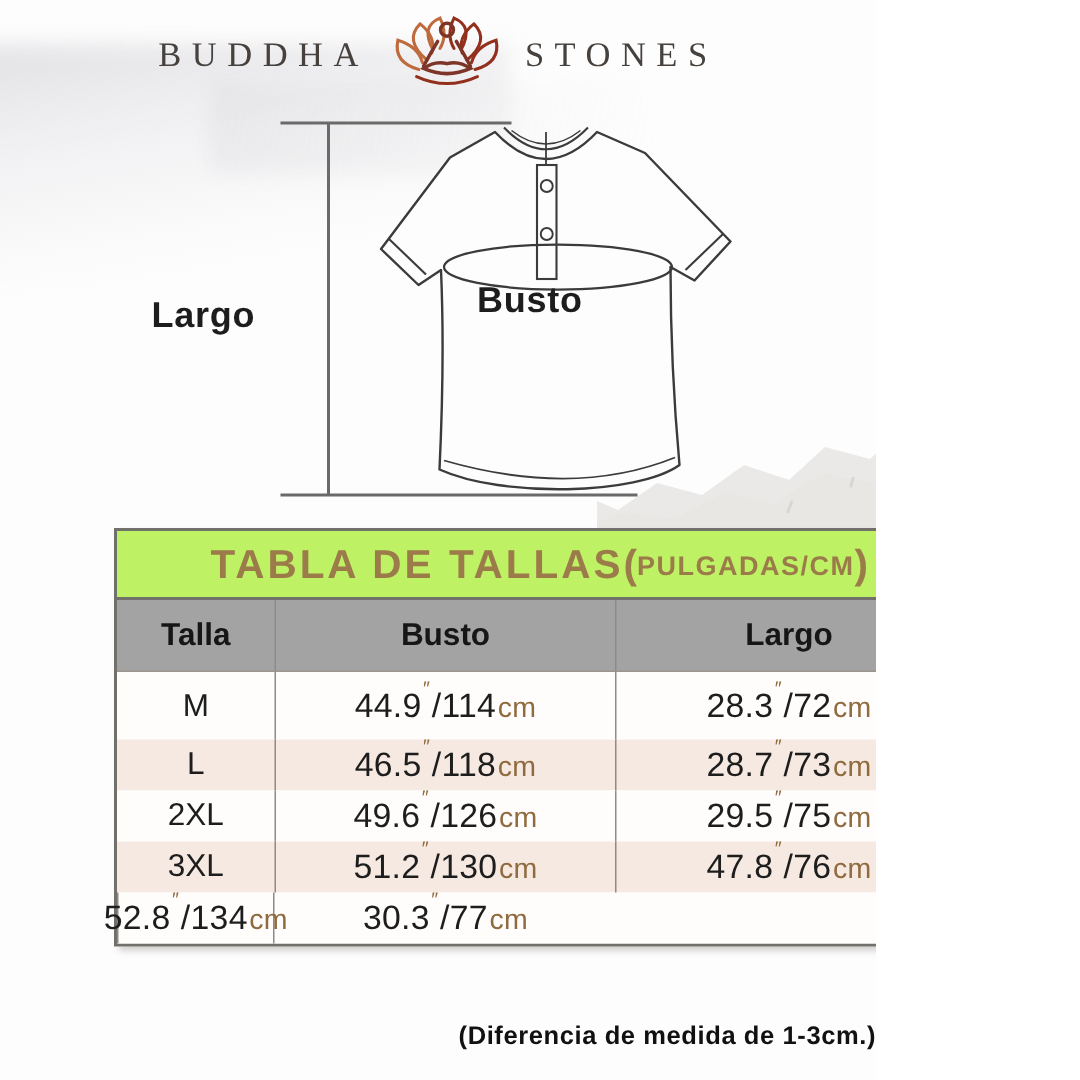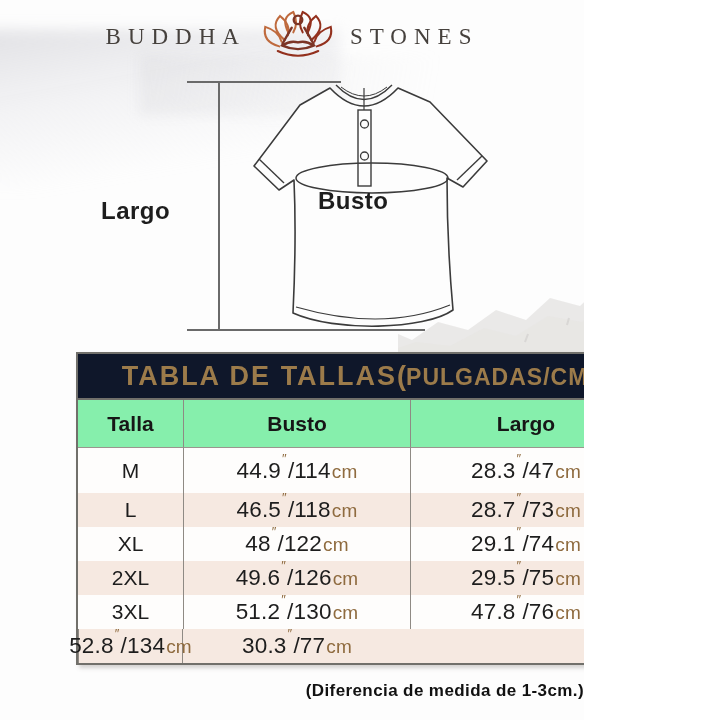--- a/index.html
+++ b/index.html
@@ -19,27 +19,27 @@
   .brand-word{font-family:"Liberation Serif", serif;font-size:23px;letter-spacing:7px;
               color:#46413d;font-weight:500;}
   
   .diagram-svg{position:absolute;left:95px;top:66px;width:400px;height:280px;}
   .lbl{position:absolute;font-weight:bold;color:#1d1d1d;font-size:24px;letter-spacing:0.5px;}
   .lbl-largo{left:101px;top:197px;}
   .lbl-busto{left:318px;top:187px;}
   
   .size-table{position:absolute;left:76px;top:352px;width:563px;border:2px solid #71706b;
               background:#fefdfc;box-shadow:3px 3px 4px rgba(90,85,80,0.25);}
-  .t-title{height:44px;background:#0f172a;border-bottom:2px solid #71706b;
+  .t-title{height:44px;background:#bef264;border-bottom:2px solid #71706b;
            display:flex;align-items:center;justify-content:center;color:#9c7b4a;white-space:pre;}
   .tt{font-size:27px;font-weight:bold;letter-spacing:2px;}
   .tt-paren{font-size:27px;font-weight:bold;}
-  .tt-sub{font-size:23px;font-weight:bold;letter-spacing:1px;padding-top:2px;}
+  .tt-sub{font-size:18px;font-weight:bold;letter-spacing:1px;padding-top:2px;}
   .t-row{display:grid;grid-template-columns:105px 228px 1fr;height:34px;}
-  .t-row.hdr{height:48px;background:#86efac;}
+  .t-row.hdr{height:48px;background:#a3a3a3;}
   .t-row.hdr .cell{border-bottom:1px solid #9b958e;font-weight:bold;font-size:21px;color:#161616;}
   .t-body .t-row:first-child{height:45px;}
   .t-body .t-row:nth-child(odd){background:#fefdfc;}
   .t-body .t-row:nth-child(even){background:#f6e9e1;}
   .cell{display:flex;align-items:center;justify-content:center;color:#1d1d1d;}
   .col-busto{border-left:1px solid #8f8a84;border-right:1px solid #8f8a84;}
   .col-size{font-size:21px;}
   .measure{font-size:22.5px;letter-spacing:0.2px;}
   .measure .inch{font-size:13px;color:#8f6b3f;vertical-align:8px;line-height:0;
                  position:relative;top:-7px;margin:0 1px;}
@@ -133,43 +133,34 @@
       <div class="cell col-busto">Busto</div>
       <div class="cell col-largo">Largo</div>
     </div>
     <div class="t-body">
   <div class="t-row">
     <div class="cell col-size">M</div>
     <div class="cell col-busto measure">
       <span><span class="v1">44.9</span><span class="inch">″</span><span class="v2">/114</span><span class="cm">cm</span></span>
     </div>
     <div class="cell col-largo measure">
-      <span><span class="v1">28.3</span><span class="inch">″</span><span class="v2">/47</span><span class="cm">cm</span></span>
+      <span><span class="v1">28.3</span><span class="inch">″</span><span class="v2">/72</span><span class="cm">cm</span></span>
     </div>
   </div>
 
   <div class="t-row">
     <div class="cell col-size">L</div>
     <div class="cell col-busto measure">
       <span><span class="v1">46.5</span><span class="inch">″</span><span class="v2">/118</span><span class="cm">cm</span></span>
     </div>
     <div class="cell col-largo measure">
       <span><span class="v1">28.7</span><span class="inch">″</span><span class="v2">/73</span><span class="cm">cm</span></span>
     </div>
   </div>
 
-  <div class="t-row">
-    <div class="cell col-size">XL</div>
-    <div class="cell col-busto measure">
-      <span><span class="v1">48</span><span class="inch">″</span><span class="v2">/122</span><span class="cm">cm</span></span>
-    </div>
-    <div class="cell col-largo measure">
-      <span><span class="v1">29.1</span><span class="inch">″</span><span class="v2">/74</span><span class="cm">cm</span></span>
-    </div>
-  </div>
 
   <div class="t-row">
     <div class="cell col-size">2XL</div>
     <div class="cell col-busto measure">
       <span><span class="v1">49.6</span><span class="inch">″</span><span class="v2">/126</span><span class="cm">cm</span></span>
     </div>
     <div class="cell col-largo measure">
       <span><span class="v1">29.5</span><span class="inch">″</span><span class="v2">/75</span><span class="cm">cm</span></span>
     </div>
   </div>

